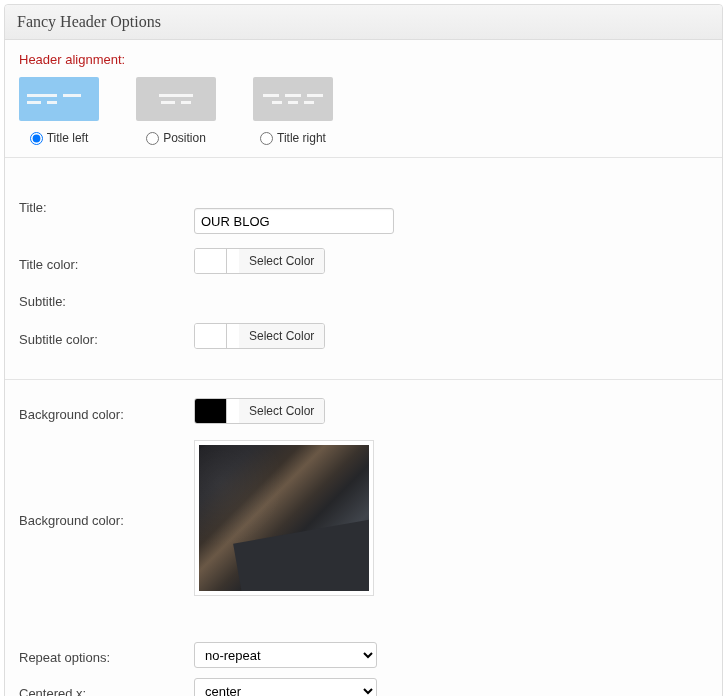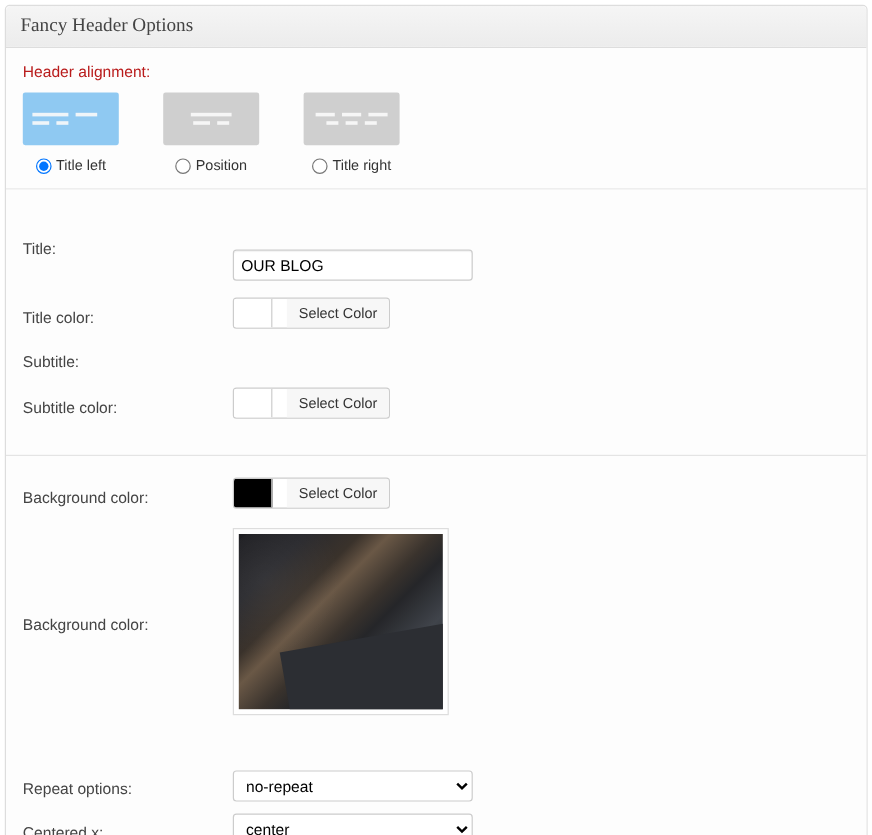--- a/index.html
+++ b/index.html
@@ -129,21 +129,21 @@
   .bg-img-inner::before{
     content:""; position:absolute; left:-20px; top:-10px; width:120px; height:120px;
     background: radial-gradient(circle at 35% 40%, rgba(255,255,255,.05), rgba(0,0,0,0) 60%);
     border-radius:50%;
   }
   .bg-img-inner::after{
     content:""; position:absolute; right:-10px; bottom:-20px; width:140px; height:80px;
     background:#2c2e33; transform:rotate(-10deg);
   }
   select.sel {
-    width: 200px;
+    width: 183px;
     height: 26px;
     border: 1px solid #ccc;
     border-radius: 3px;
     padding: 0 6px;
     font-size: 13px;
     background:#fff;
     -webkit-appearance: menulist;
   }
 </style>
 </head>

